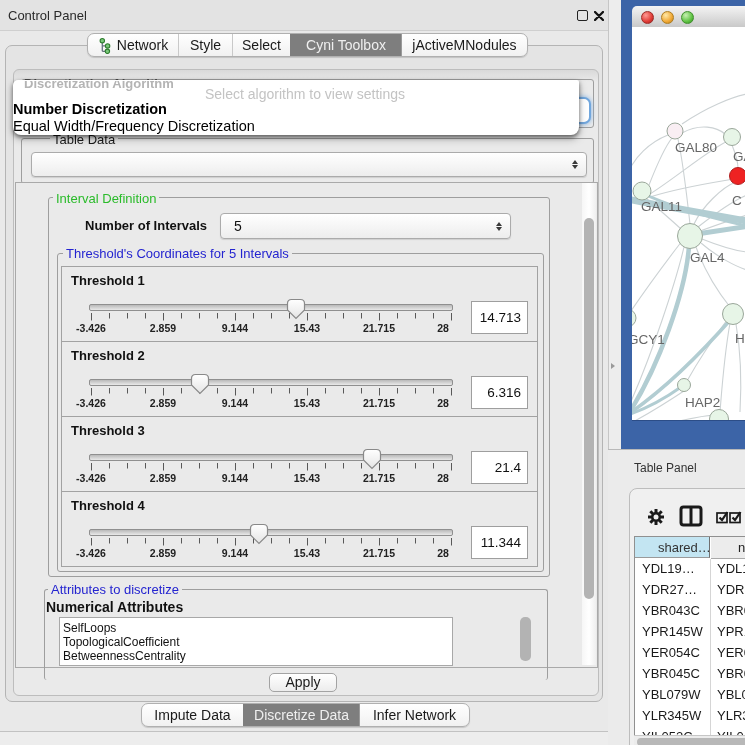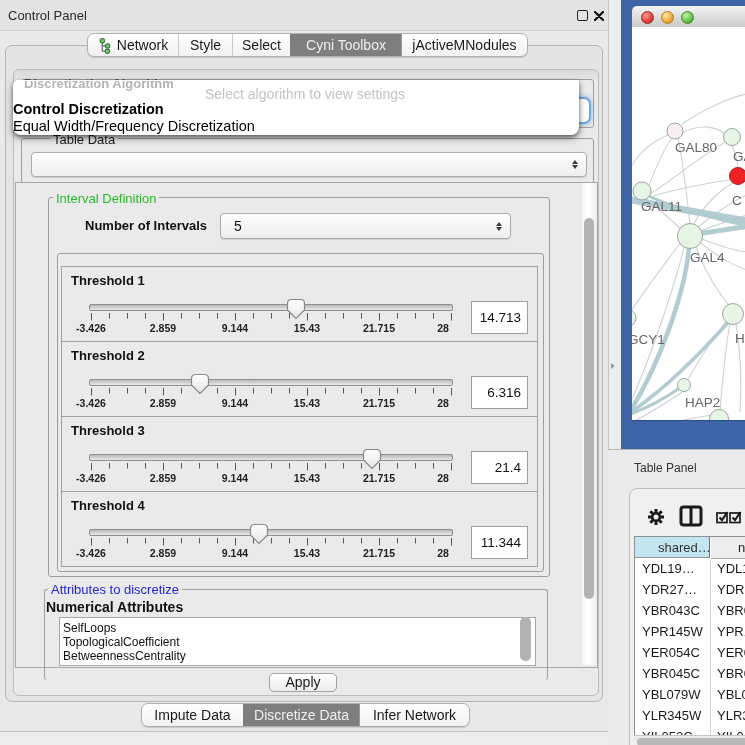--- a/index.html
+++ b/index.html
@@ -45,21 +45,21 @@
 .track{position:absolute;left:27px;top:37px;width:362px;height:5px;border:1px solid #8f8f8f;
   border-radius:2px;background:linear-gradient(#b9b9b9,#e9e9e9);}
 .vbox{position:absolute;left:409px;top:34px;width:57px;height:33px;background:#fff;border:1px solid #9e9e9e;
   font-size:13.5px;color:#111;text-align:right;line-height:31px;padding-right:6px;box-sizing:border-box;}
 .ticks{position:absolute;left:0px;top:46px;width:475px;height:12px;}
 .tlab{position:absolute;top:55px;font-size:10.5px;font-weight:bold;color:#222;transform:translateX(-50%);}
 
 #popup{left:13px;top:80px;width:566px;height:55px;background:#fff;border-radius:5px 2px 8px 8px;
   box-shadow:0 2px 4px rgba(0,0,0,0.5),0 4px 9px rgba(0,0,0,0.25);}
 
-#attrlist{left:59px;top:617px;width:477px;height:49px;background:#fff;border:1px solid #a8a8a8;
+#attrlist{left:59px;top:617px;width:394px;height:49px;background:#fff;border:1px solid #a8a8a8;
   font-size:12px;color:#111;overflow:hidden;}
 #attrlist div{padding-left:3px;height:14px;line-height:14px;}
 #attrlist{padding-top:3px;box-sizing:border-box;}
 
 #applybtn{left:269px;top:673px;width:66px;height:17px;background:linear-gradient(#ffffff,#ececec);
   border:1px solid #a3a3a3;border-radius:5px;font-size:14px;color:#1a1a1a;text-align:center;line-height:17px;}
 
 .sbtrack{position:absolute;background:linear-gradient(90deg,#f6f6f6,#ffffff,#efefef);}
 .sbthumb{position:absolute;background:#b3b3b3;border-radius:5px;}
 
@@ -124,20 +124,21 @@
   <div class="abs" style="left:85px;top:218px;font-size:13px;font-weight:bold;color:#111;">Number of Intervals</div>
   <div class="combo" style="left:220px;top:213px;width:289px;height:24px;">
     <span style="margin-left:13px;">5</span>
     <span class="arr">
         <i class="up"></i>
         <i class="dn"></i>
       </span>
   </div>
 
   <div class="grp" style="left:57px;top:253px;width:485px;height:317px;"></div>
+  <div class="grplab blue" style="left:63px;top:246px;">Threshold's Coordinates for 5 Intervals</div>
 
   <div class="thp" style="top:266px;" id="th1">
       <div class="tt">Threshold 1</div>
       <div class="track"></div>
       <div class="vbox">14.713</div>
       <svg class="ticks" width="475" height="12" viewBox="0 0 475 12">
         <line x1="29.5" y1="0" x2="29.5" y2="7.5" stroke="#585858" stroke-width="1"></line>
         <line x1="47.5" y1="0" x2="47.5" y2="5.5" stroke="#585858" stroke-width="1"></line>
         <line x1="65.5" y1="0" x2="65.5" y2="5.5" stroke="#585858" stroke-width="1"></line>
         <line x1="83.5" y1="0" x2="83.5" y2="5.5" stroke="#585858" stroke-width="1"></line>
@@ -437,16 +438,16 @@
       <div class="abs" style="left:4px;top:246px;width:116px;height:12px;background:#ececec;border-top:1px solid #c6c6c6;">
         <div class="sbthumb" style="left:3px;top:2px;width:113px;height:8px;background:#b8b8b8;"></div>
       </div>
     </div>
   </div>
 
   <div class="abs" style="left:24px;top:76px;font-size:13px;font-weight:bold;color:#4a4a4a;">Discretization Algorithm</div>
   <div id="popup" class="abs"></div>
   <div class="abs" style="left:24px;top:76px;font-size:13px;font-weight:bold;color:#b4b4b4;z-index:5;clip-path:inset(5px 0 0 0);">Discretization Algorithm</div>
   <div class="abs" style="left:14px;top:86px;width:582px;text-align:center;font-size:14px;color:#c3c3c3;z-index:5;">Select algorithm to view settings</div>
-  <div class="abs" style="left:13px;top:101px;font-size:14.5px;font-weight:bold;color:#000;z-index:5;">Control Discretization</div>
+  <div class="abs" style="left:13px;top:101px;font-size:14.5px;font-weight:bold;color:#000;z-index:5;">Number Discretization</div>
   <div class="abs" style="left:13px;top:118px;font-size:14.5px;color:#000;z-index:5;">Equal Width/Frequency Discretization</div>
 
 </div>
 
 </body></html>

